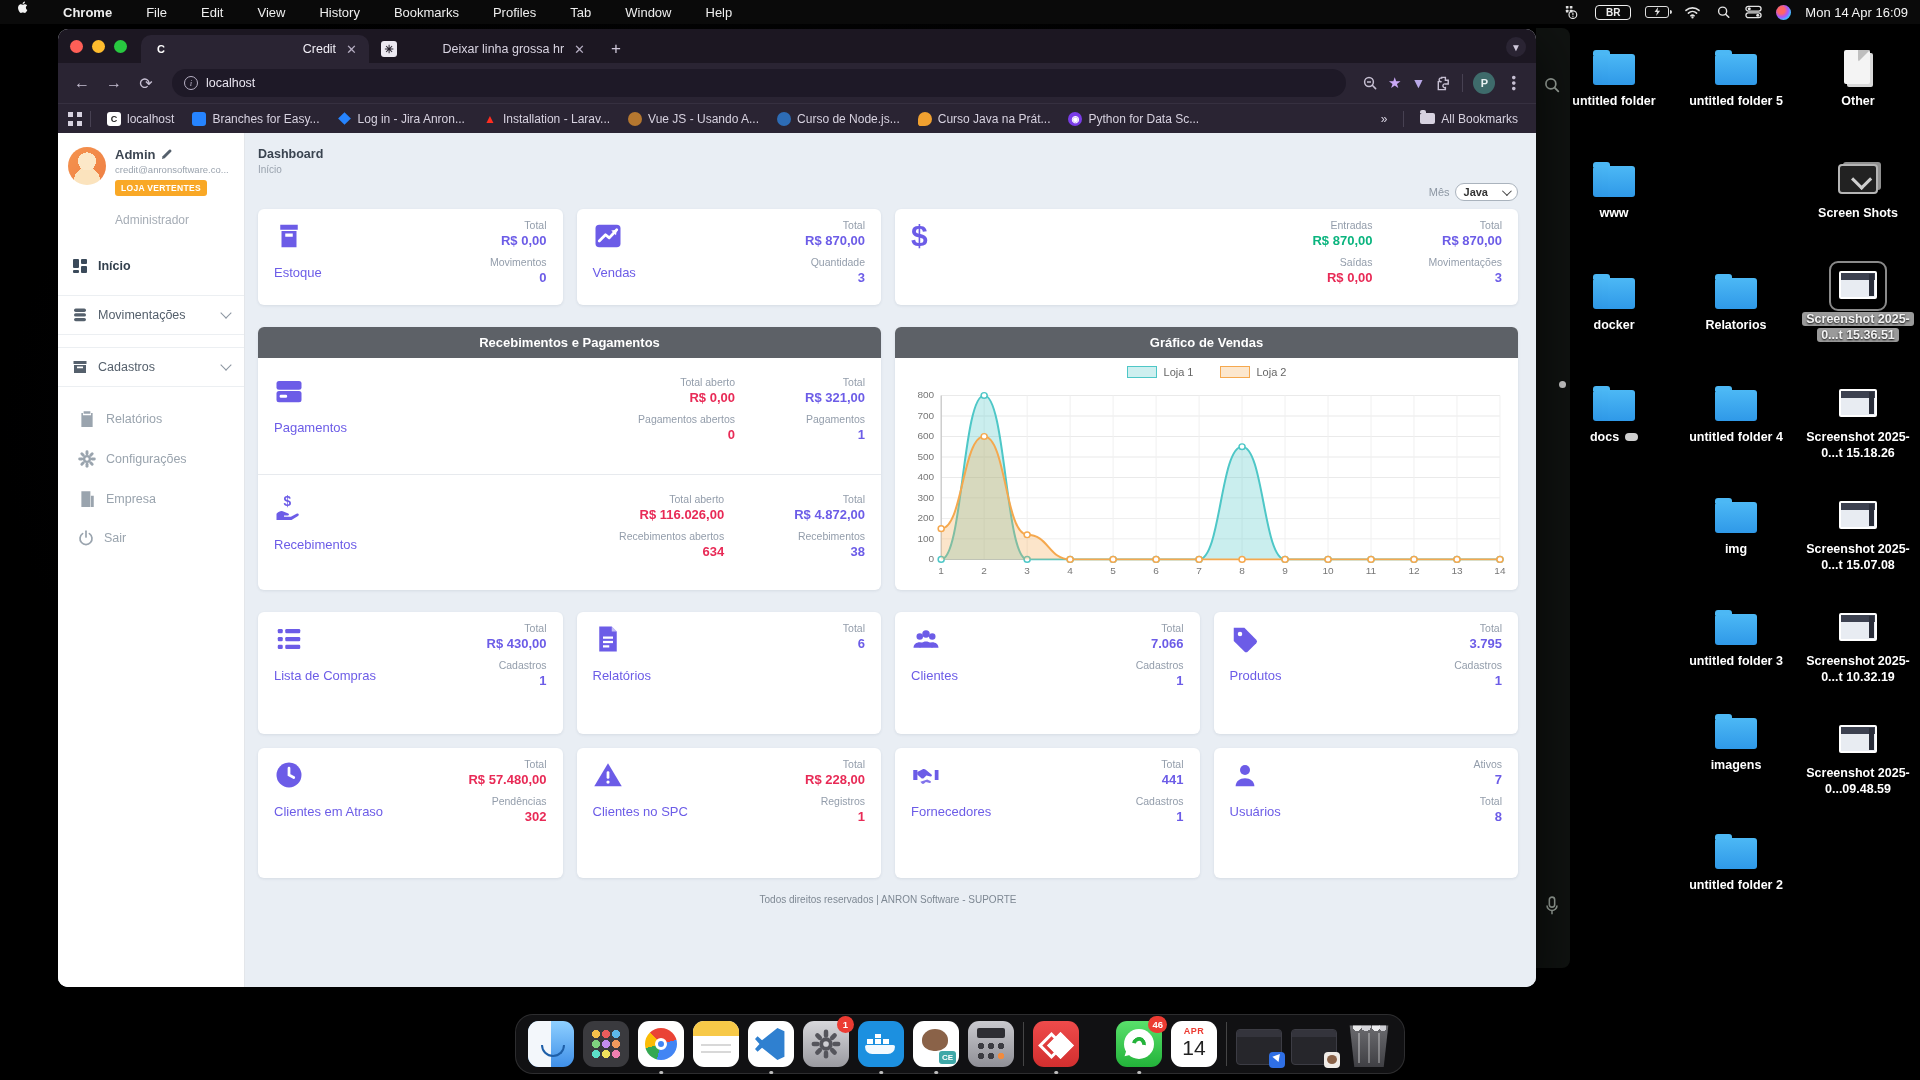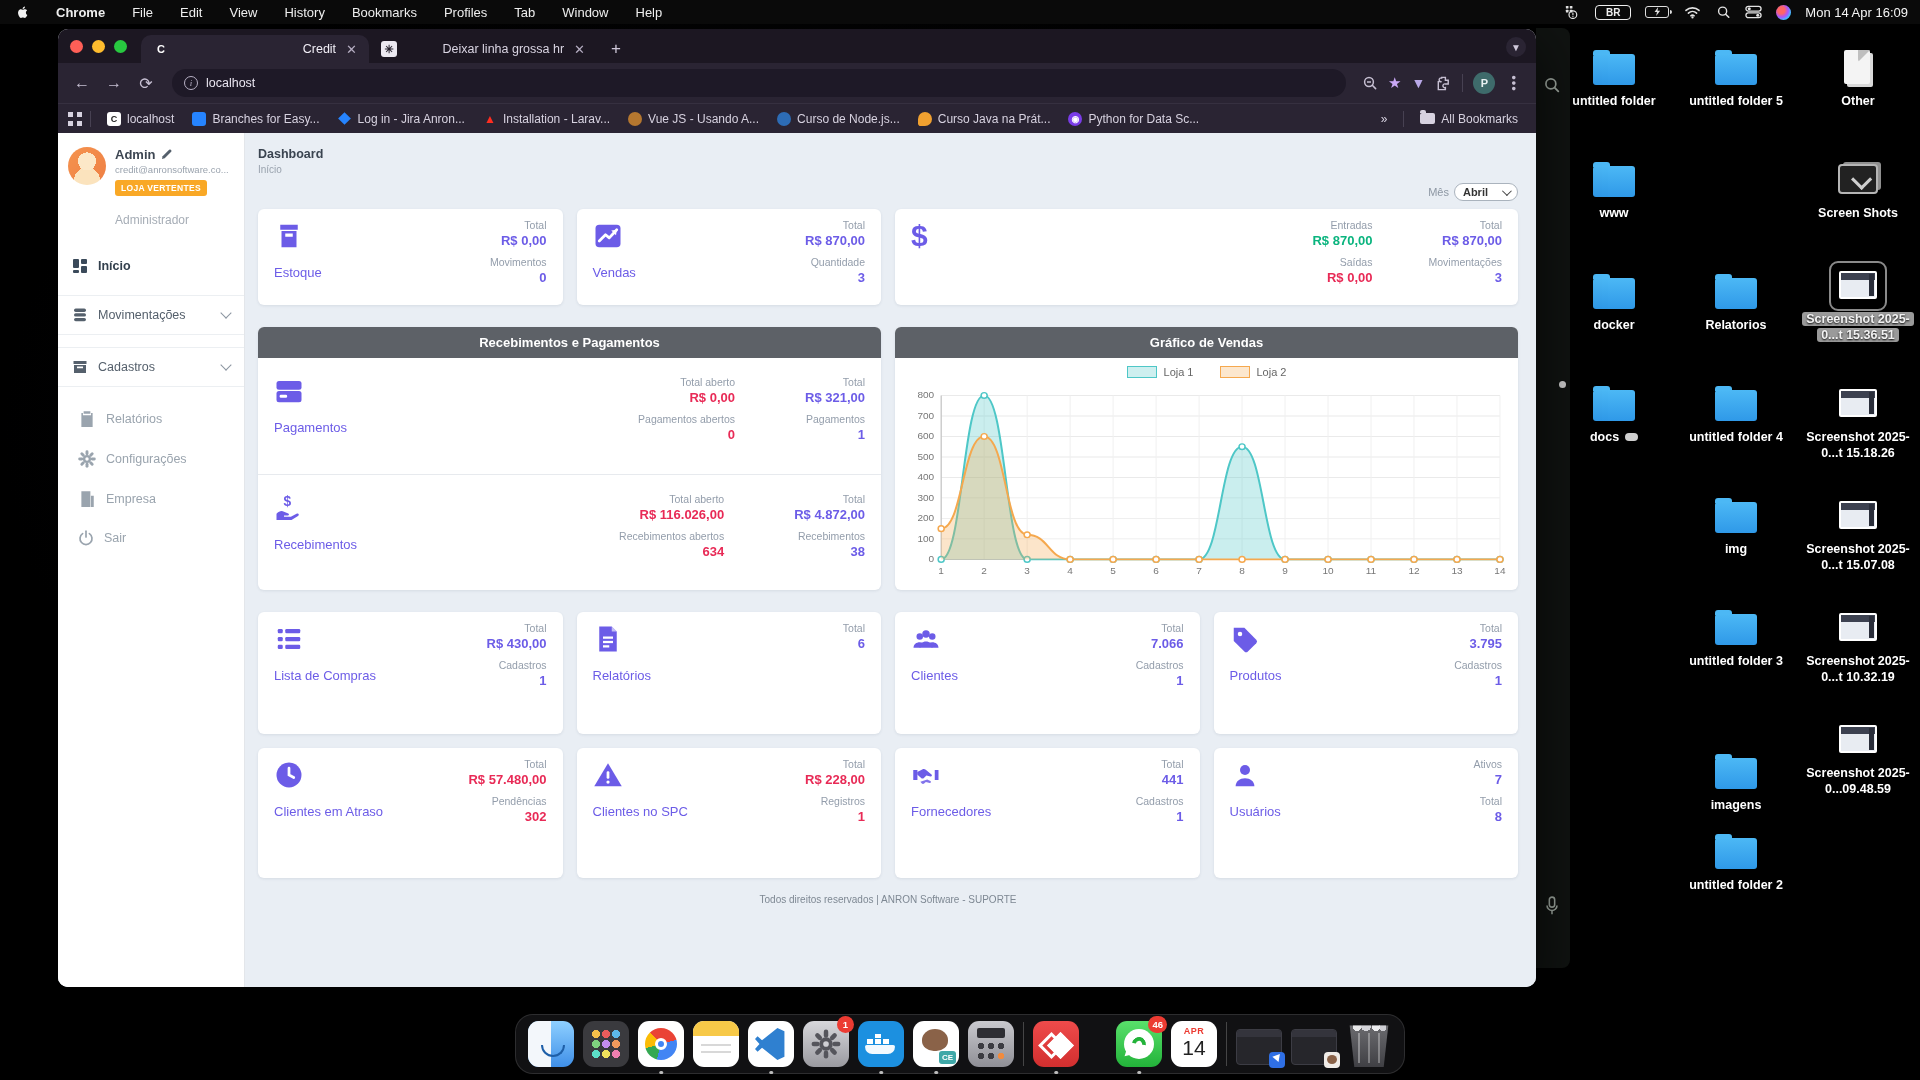--- a/index.html
+++ b/index.html
@@ -1,21 +1,21 @@
 <!DOCTYPE html>
 <html style="--accent-purple: #6c5ce7; --green: #0ab47e; --red: #e82a56; --teal-series: #4ec7c7; --orange-series: #f5a84e; --header-gray: #5d6167; --badge-orange: #f9a826; --env-green: #2fae5d;"><head>
 <meta charset="utf-8">
 <style>
   * { margin:0; padding:0; box-sizing:border-box; }
   html,body { width:1920px; height:1080px; overflow:hidden; background:#000; font-family:"Liberation Sans", sans-serif; }
   .desktop { position:relative; width:1920px; height:1080px; background:radial-gradient(1200px 800px at 40% 40%, #0b0b0d 0%, #000 70%); }
 
   
   .menubar { position:absolute; top:0; left:0; right:0; height:24px; background:#0a0a0a; display:flex; align-items:center; color:#f2f2f2; font-size:13px; z-index:50; }
-  .mb-left { display:flex; align-items:center; gap:9px; padding-left:10px; }
+  .mb-left { display:flex; gap:16px; padding-left:10px; }
   .mb-item { padding:0 9px; height:24px; display:flex; align-items:center; color:#eee; }
   .mb-item.bold { font-weight:bold; }
   .apple-icon { width:14px; height:14px; margin:0 8px 0 6px; }
   .mb-right { margin-left:auto; display:flex; align-items:center; gap:14px; padding-right:12px; }
   .st-ic { width:18px; height:14px; position:relative; opacity:.95; }
   .br-badge { border:1.5px solid #eee; border-radius:4px; font-size:10px; font-weight:bold; padding:1px 10px; color:#eee; }
   .batt { width:24px; height:12px; border:1.5px solid #ddd; border-radius:3px; position:relative; }
   .batt::after { content:""; position:absolute; right:-4px; top:3px; width:2px; height:4px; background:#ddd; border-radius:0 2px 2px 0; }
   .batt .bolt { position:absolute; left:7px; top:0px; width:8px; height:9px; clip-path:polygon(60% 0,15% 55%,45% 55%,35% 100%,85% 42%,52% 42%); background:#ddd; }
   .clock { font-size:13px; color:#f5f5f5; }
@@ -444,21 +444,21 @@
           </div>
         </nav>
       </aside>
 
       <main class="main">
         <div class="pg-title">Dashboard</div>
         <div class="pg-crumb">Início</div>
         <div class="mes-row">
           <span class="mes-label">Mês</span>
           <span class="mes-select">
-              <span class="sv">Abril</span>
+              <span class="sv">Java</span>
               <span class="sel-chev"></span>
             </span>
         </div>
 
         <div class="grid4 row1">
           <div class="card">
             <svg class="c-ico" viewBox="0 0 24 24">
                 <path fill="currentColor" d="M5 3h14v4H5zm1 5h12v13H6zm3 2v2.5h6V10z"></path>
               </svg>
             <div class="c-title">Estoque</div>
@@ -916,21 +916,21 @@
         <div class="fold"></div>
       </div>
       <div class="dt-label">img</div>
     </div>
   <div class="dt-item" style="left:1678px;top:608px">
       <div class="dt-icon">
         <div class="fold"></div>
       </div>
       <div class="dt-label">untitled folder 3</div>
     </div>
-  <div class="dt-item" style="left:1678px;top:752px">
+  <div class="dt-item" style="left:1678px;top:712px">
       <div class="dt-icon">
         <div class="fold"></div>
       </div>
       <div class="dt-label">imagens</div>
     </div>
   <div class="dt-item" style="left:1678px;top:832px">
       <div class="dt-icon">
         <div class="fold"></div>
       </div>
       <div class="dt-label">untitled folder 2</div>

